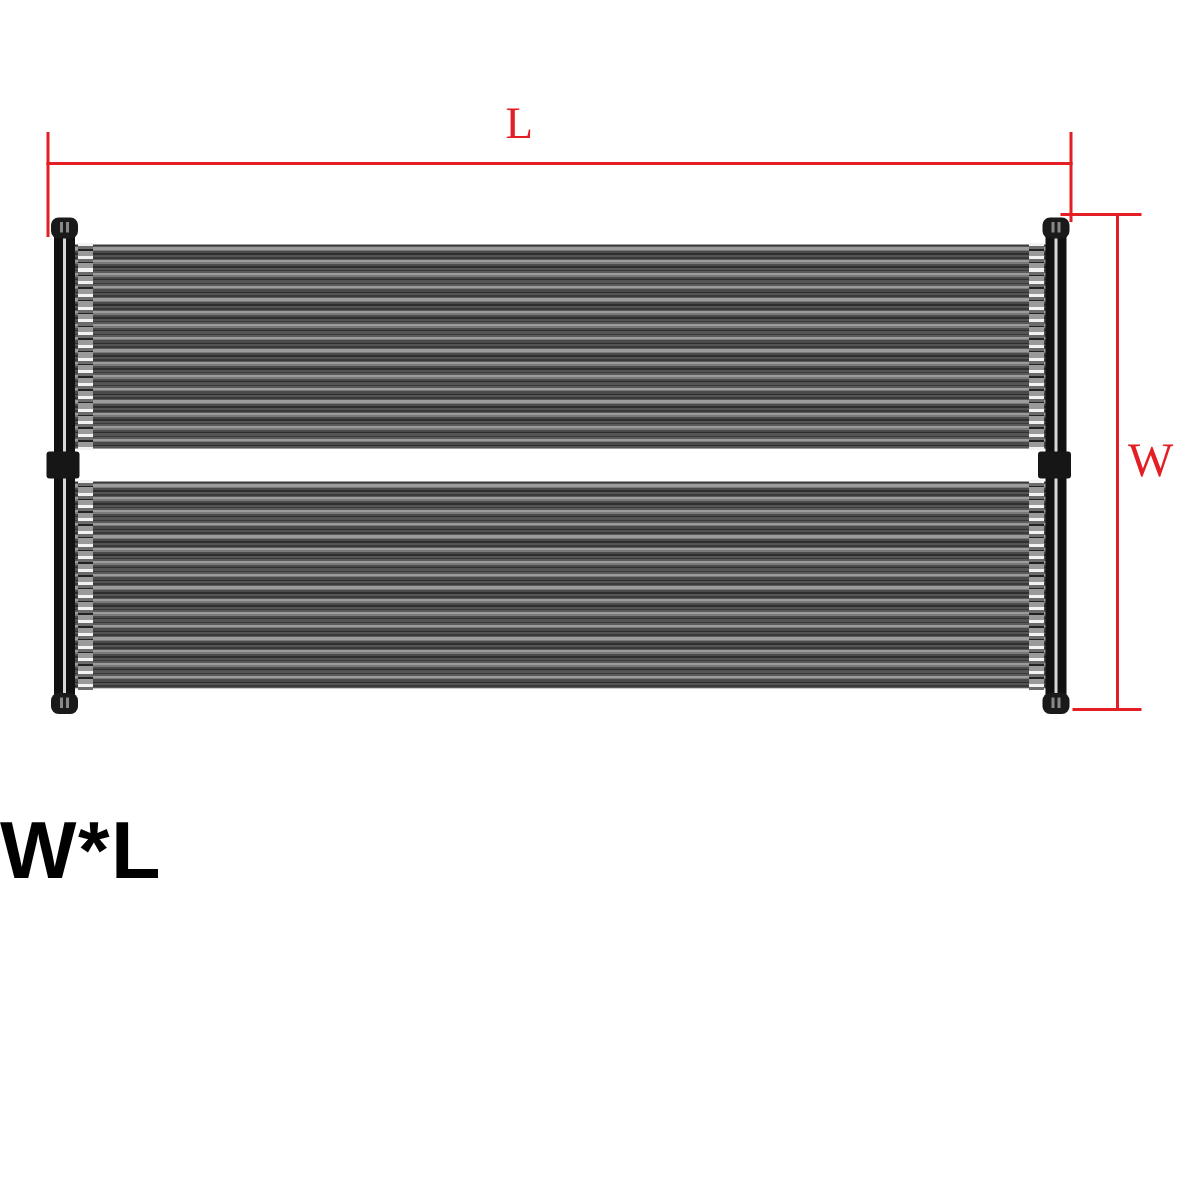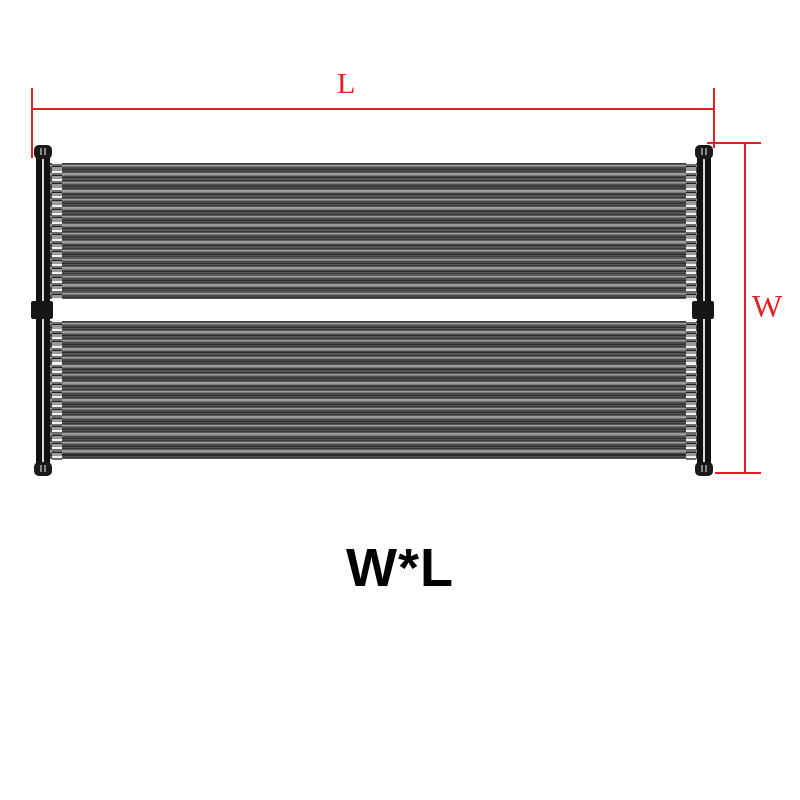--- a/index.html
+++ b/index.html
@@ -16,21 +16,21 @@
       #4a4a4a 4.5px,#4a4a4a 6px,
       #2e2e2e 6px,#2e2e2e 7px,
       #555 7px,#555 8.5px);}
   .header-pipe{position:absolute;width:14px;background:#111;border-radius:3px;}
   .header-pipe .shine{position:absolute;left:6px;top:4px;bottom:4px;width:2px;background:#d8d8d8;}
   .cap{position:absolute;width:18px;height:14px;background:#1a1a1a;border-radius:5px;}
   .cap .slot{position:absolute;top:3px;width:2px;height:7px;background:#888;}
   .clamp{position:absolute;width:22px;height:18px;background:#161616;border-radius:2px;}
   .fittings{position:absolute;width:10px;overflow:hidden;
     background:repeating-linear-gradient(to bottom,#f2f2f2 0px,#f2f2f2 2px,#6c6c6c 2px,#6c6c6c 4px,#222 4px,#222 5px,#9a9a9a 5px,#9a9a9a 8.5px);}
-  .formula{position:absolute;left:0;width:800px;top:536px;text-align:center;font-weight:bold;font-size:54px;color:#000;font-family:"Liberation Sans",sans-serif;letter-spacing:1px;}
+  .formula{position:absolute;left:0;width:800px;top:536px;font-weight:bold;font-size:54px;color:#000;font-family:"Liberation Sans",sans-serif;letter-spacing:1px;}
 </style>
 </head>
 <body>
 
 <div>
   <div class="abs red" style="left:31px;top:88px;width:2px;height:70px;"></div>
   <div class="abs red" style="left:713px;top:88px;width:2px;height:60px;"></div>
   <div class="abs red" style="left:31px;top:108px;width:684px;height:2px;"></div>
   <div class="dim-label" style="left:337px;top:68px;">L</div>
 </div>

